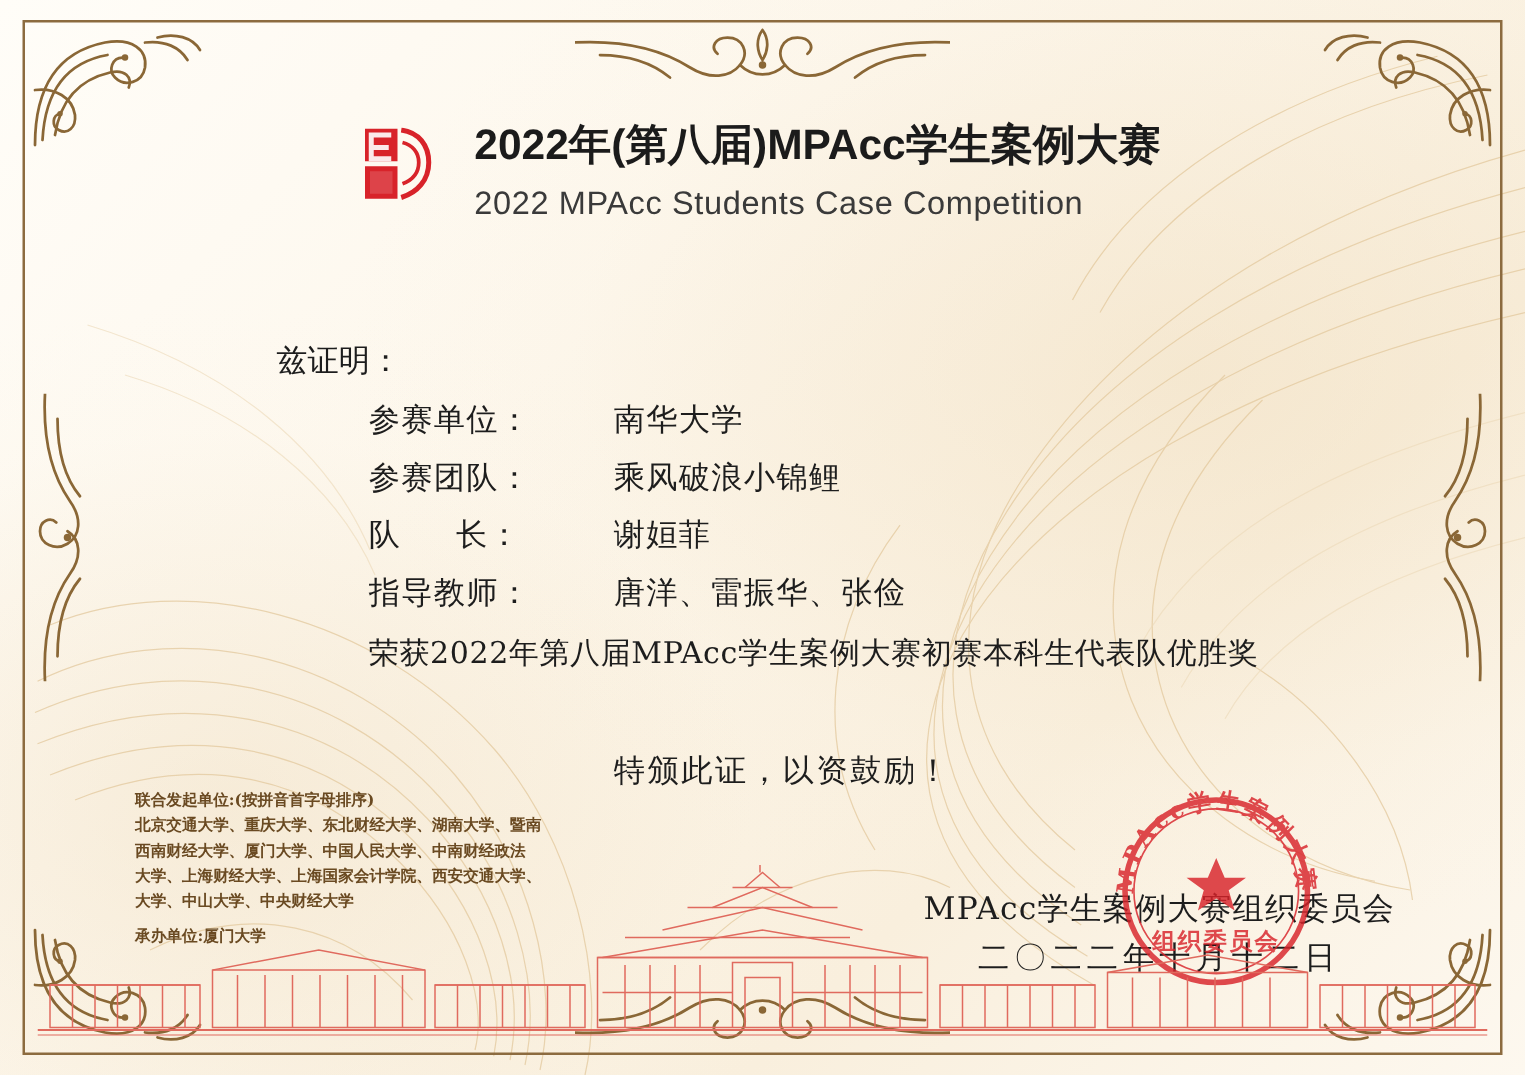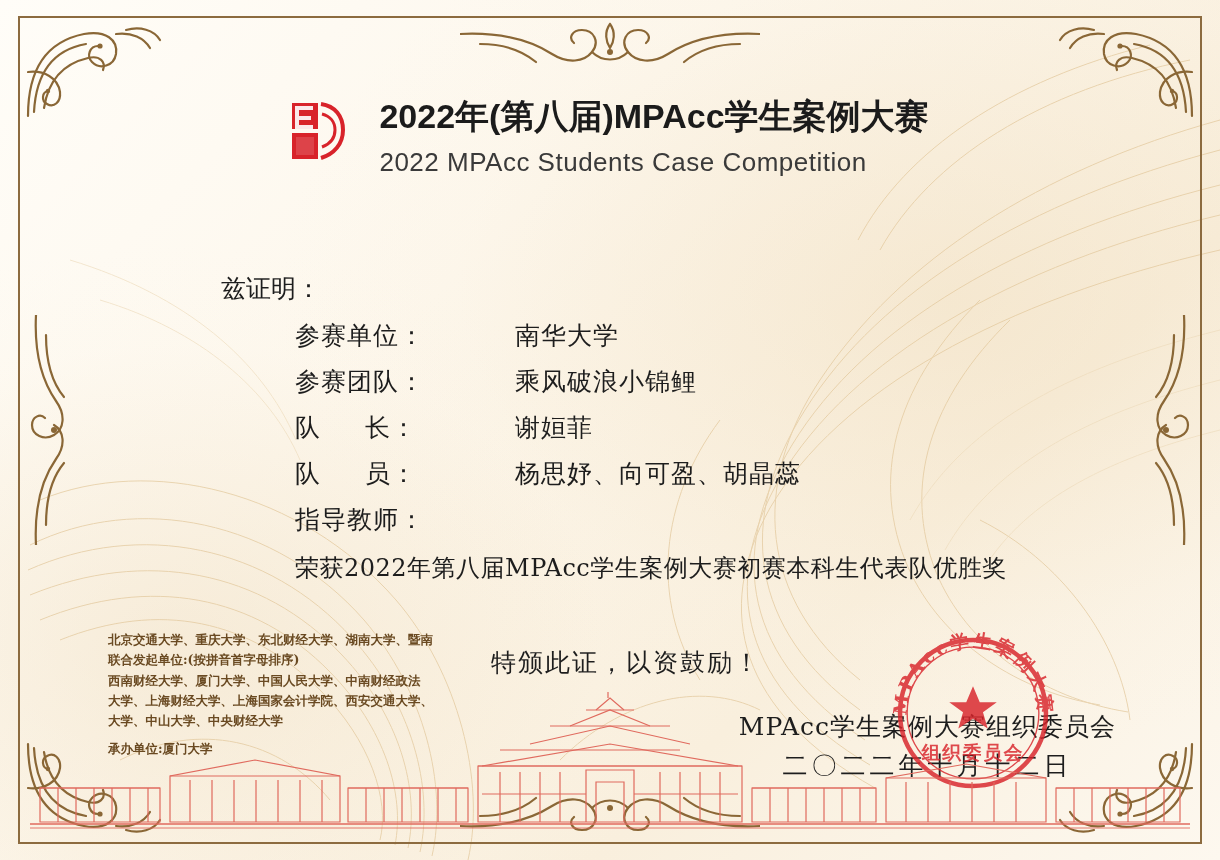--- a/index.html
+++ b/index.html
@@ -121,21 +121,20 @@
     font-size: 25px;
     margin-bottom: 14px;
   }
   .fields {
     margin-left: 74px;
   }
   .field-row {
     display: flex;
     align-items: baseline;
     margin-bottom: 13px;
-    gap: 24px;
   }
   .field-label {
     width: 196px;
     flex: none;
     font-size: 25px;
     letter-spacing: 1px;
     white-space: pre;
   }
   .field-value {
     font-size: 25px;
@@ -382,35 +381,32 @@
       </div>
       <div class="field-row">
         <div class="field-label">参赛团队：</div>
         <div class="field-value">乘风破浪小锦鲤</div>
       </div>
       <div class="field-row">
         <div class="field-label">队　  长：</div>
         <div class="field-value">谢姮菲</div>
       </div>
       <div class="field-row">
-        <div class="field-label">队　  员：</div>
-        <div class="field-value">杨思妤、向可盈、胡晶蕊</div>
-      </div>
-      <div class="field-row">
         <div class="field-label">指导教师：</div>
+        <div class="field-value">唐洋、雷振华、张俭</div>
       </div>
     </div>
 
     <div class="result-line">荣获2022年第八届MPAcc学生案例大赛初赛本科生代表队优胜奖</div>
     <div class="encourage">特颁此证，以资鼓励！</div>
   </div>
 
   <div class="fineprint">
+    <div>联合发起单位:(按拼音首字母排序)</div>
     <div>北京交通大学、重庆大学、东北财经大学、湖南大学、暨南</div>
-    <div>联合发起单位:(按拼音首字母排序)</div>
     <div>西南财经大学、厦门大学、中国人民大学、中南财经政法</div>
     <div>大学、上海财经大学、上海国家会计学院、西安交通大学、</div>
     <div>大学、中山大学、中央财经大学</div>
     <div class="gap"></div>
     <div>承办单位:厦门大学</div>
   </div>
 
   <div class="signature">
     <div class="sig-org">MPAcc学生案例大赛组织委员会</div>
     <div class="sig-date">二〇二二年十月十二日</div>

